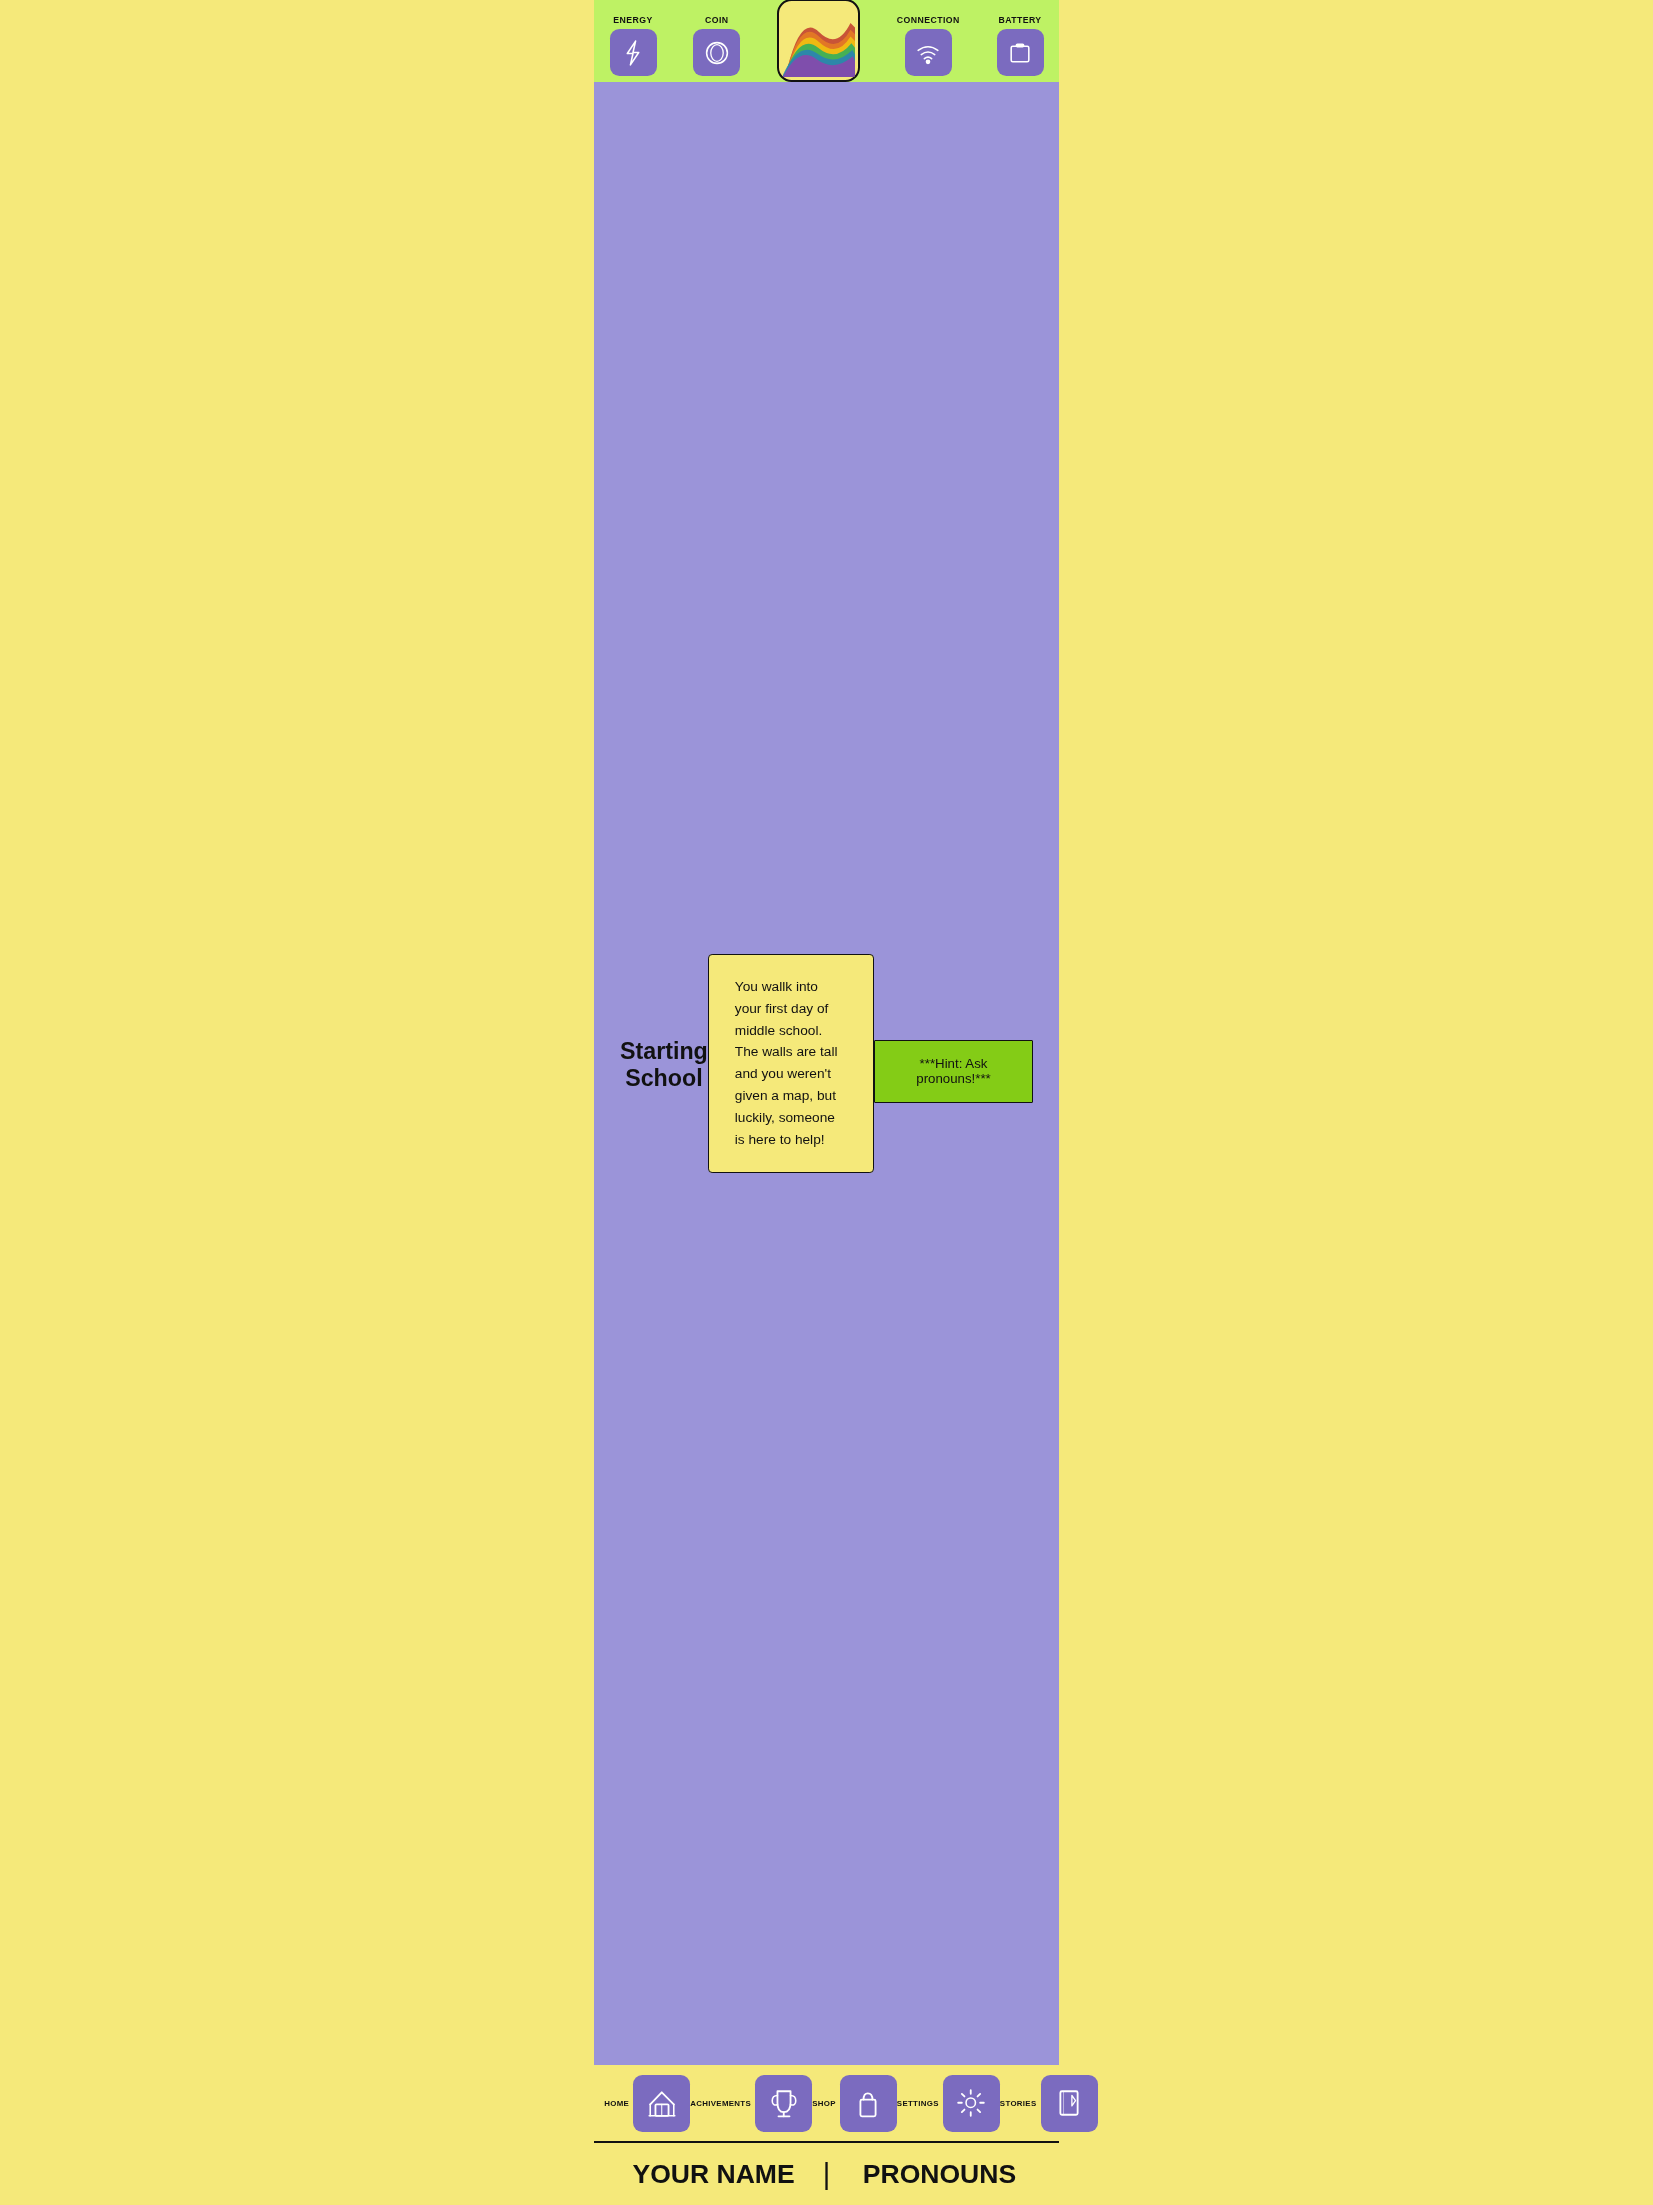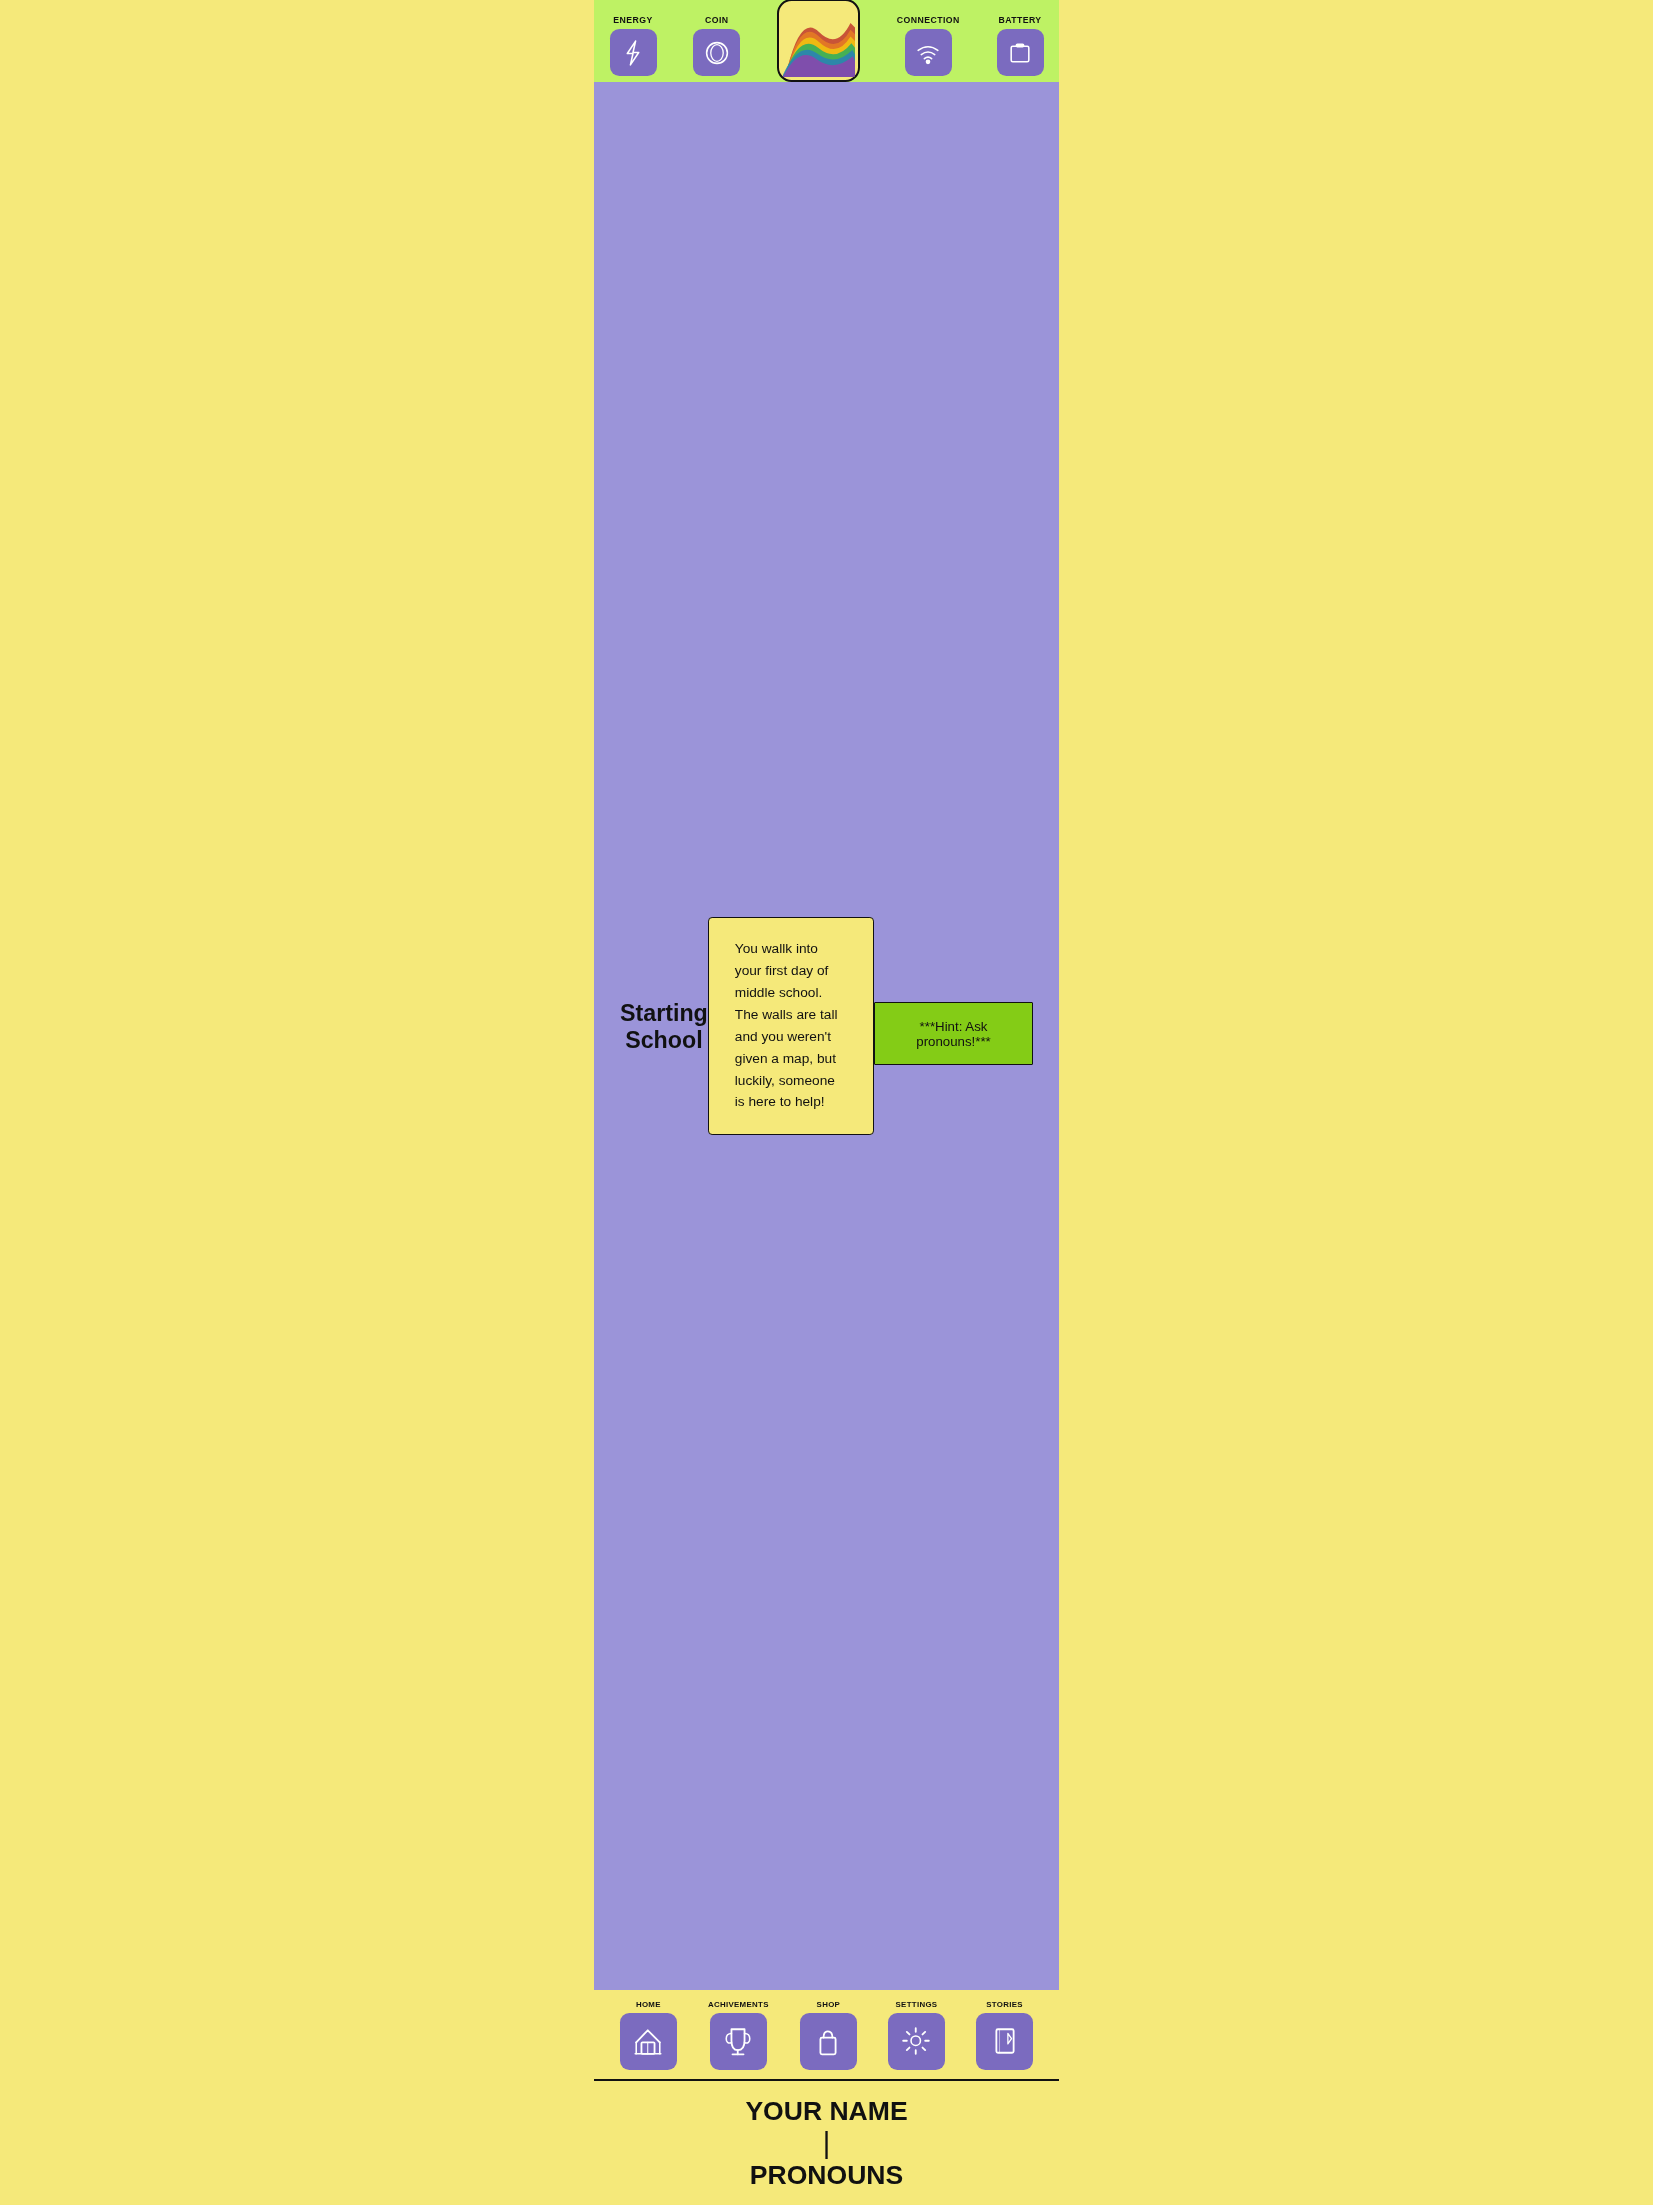--- a/index.html
+++ b/index.html
@@ -144,21 +144,20 @@
       background: #f5e97a;
       display: flex;
       justify-content: space-around;
       align-items: flex-start;
       padding: 9.3px 10.3px 9.3px 10.3px;
       width: 100%;
     }
 
     .nav-item {
       display: flex;
-      flex-direction: column;
       align-items: center;
       gap: 4.1px;
       cursor: pointer;
     }
 
     .nav-label {
       font-size: 0.95rem;
       font-weight: 800;
       letter-spacing: 0.04em;
       color: #111;
@@ -187,21 +186,20 @@
     
     .bottom-footer {
       background: #f5e97a;
       border-top: 2.1px solid #111;
       display: flex;
       align-items: center;
       justify-content: center;
       width: 100%;
       padding: 14.5px 20.7px;
       gap: 0;
-      flex-direction: column;
     }
 
     .footer-name {
       font-size: 3.2rem;
       font-weight: 900;
       color: #111;
       flex: 1;
       text-align: center;
     }
 

